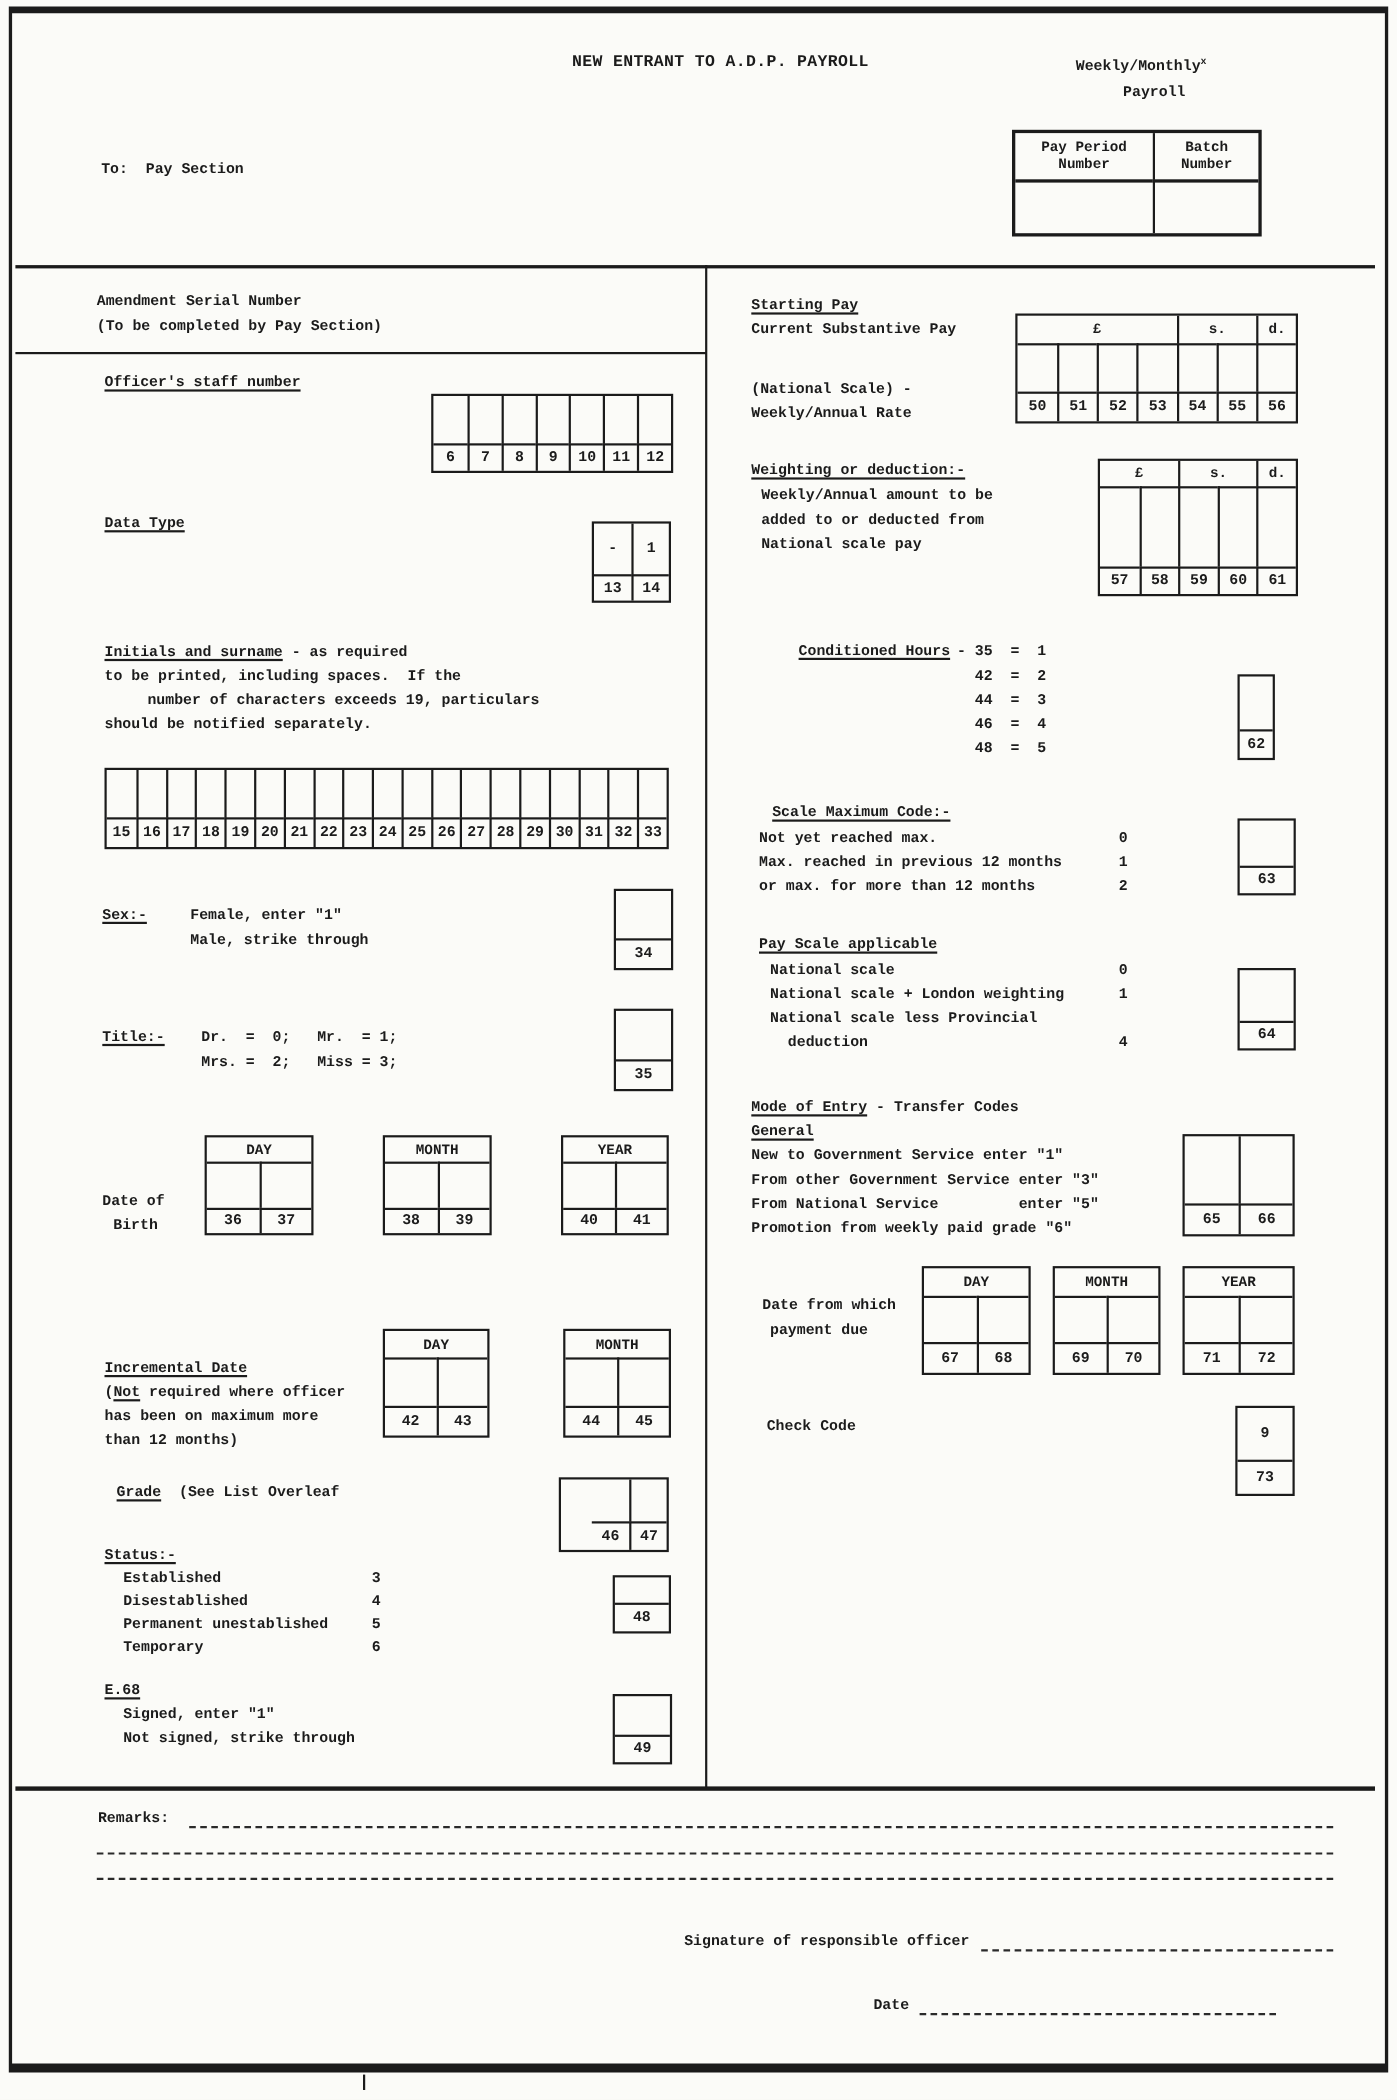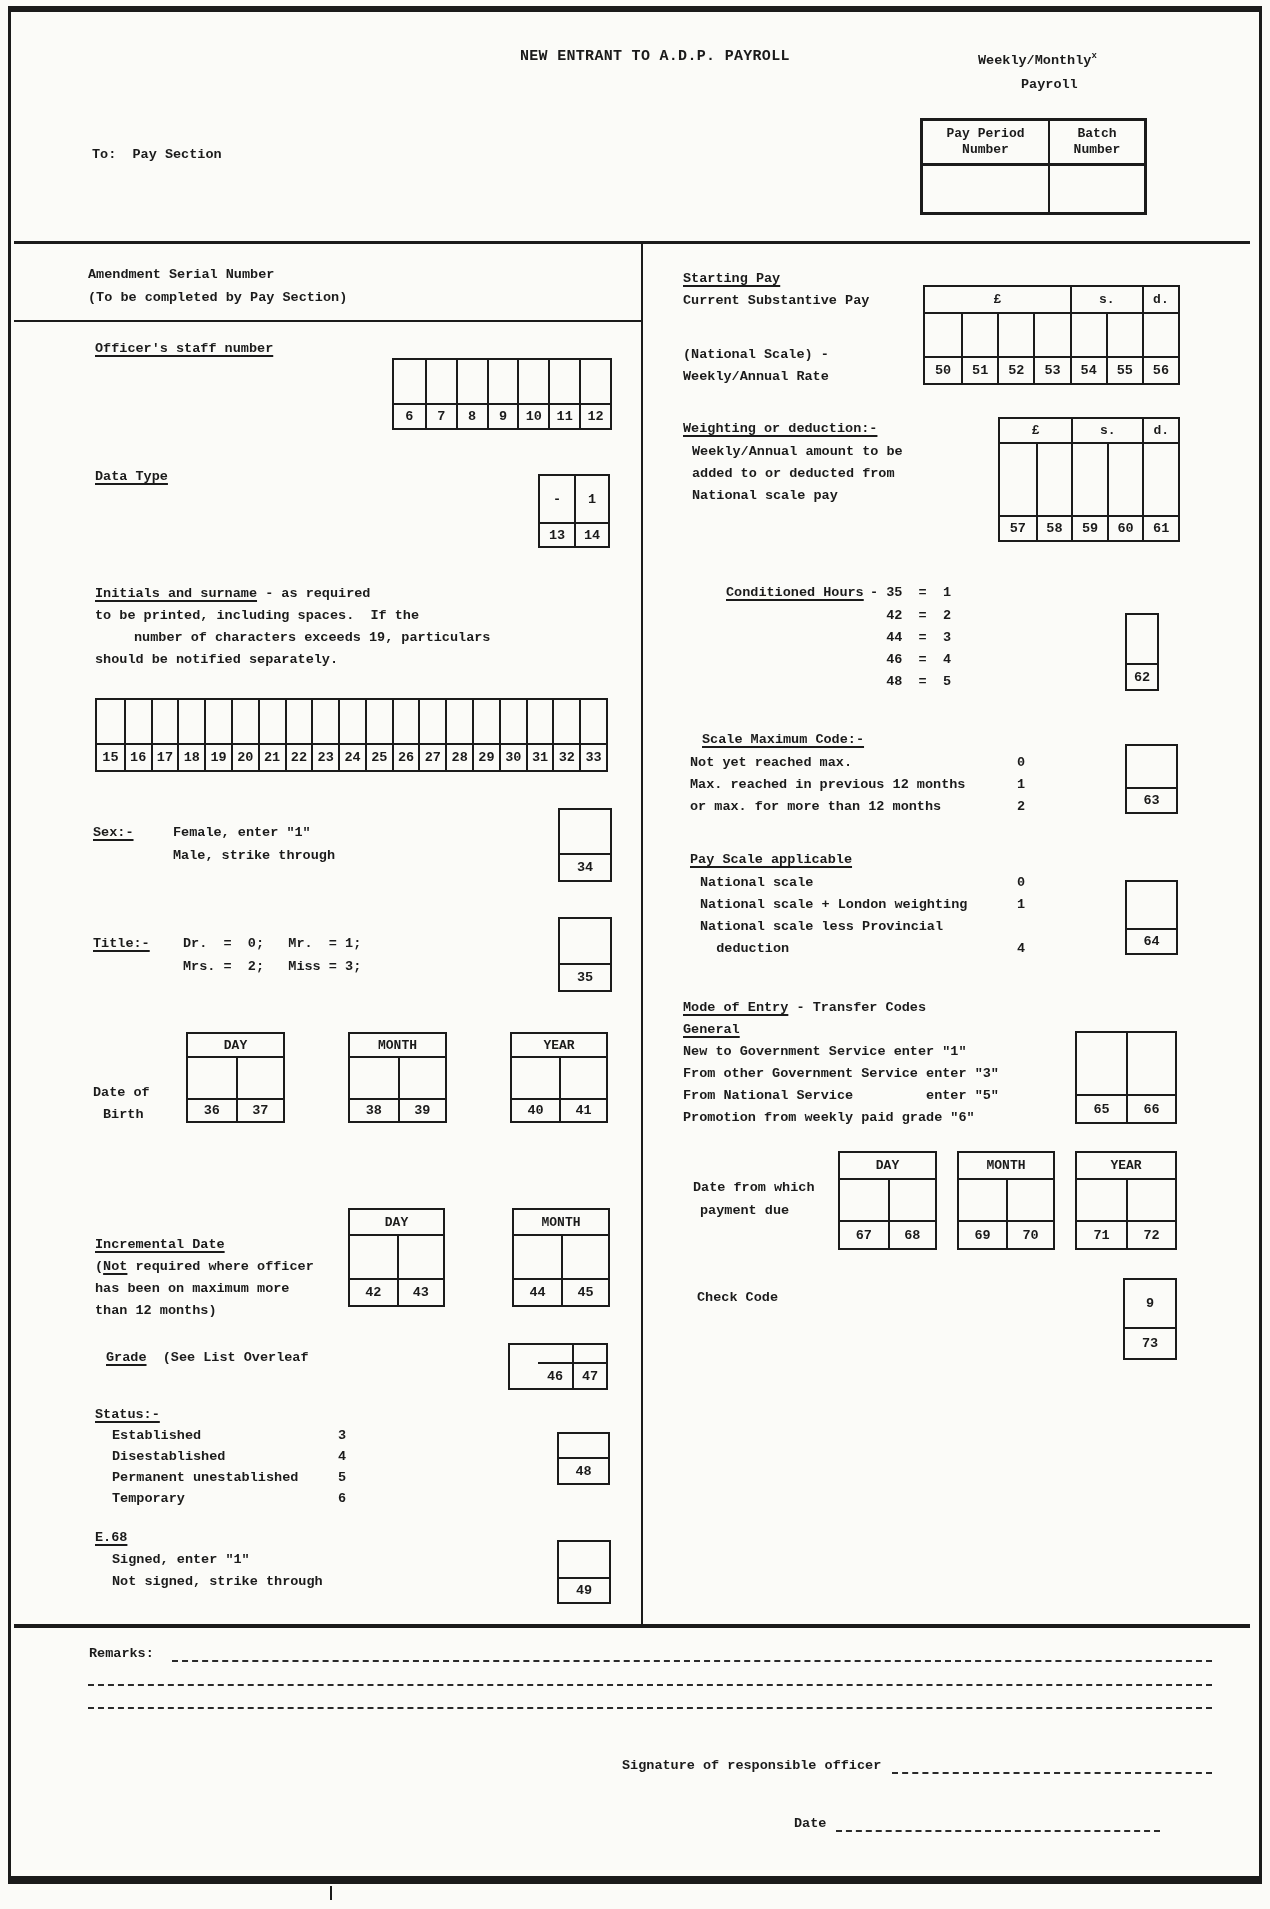--- a/index.html
+++ b/index.html
@@ -304,21 +304,21 @@
     <div class="gc n bt bl">45</div>
   </div>
 
   <div class="t" style="left:697px;top:1289px;">Check Code</div>
   <div class="box grid" style="left:1123px;top:1278px;width:54px;height:82px;grid-template-rows:1fr 31px;">
     <div class="gc n">9</div>
     <div class="gc n bt">73</div>
   </div>
 
   <div class="t" style="left:106px;top:1349px;"><span class="u">Grade</span><span>  (See List Overleaf</span></div>
-  <div class="box grid" style="left:508px;top:1343px;width:100px;height:47px;grid-template-columns:1fr 1fr;grid-template-rows:1fr 26px;padding-left:28px;">
+  <div class="box grid" style="left:508px;top:1343px;width:100px;height:68px;grid-template-columns:1fr 1fr;grid-template-rows:1fr 26px;padding-left:28px;">
     <div class="gc"></div>
     <div class="gc bl"></div>
     <div class="gc n bt">46</div>
     <div class="gc n bt bl">47</div>
   </div>
 
   <div class="t u" style="left:95px;top:1406px;">Status:-</div>
   <div class="t" style="left:112px;top:1427px;">Established</div>
   <div class="t" style="left:112px;top:1448px;">Disestablished</div>
   <div class="t" style="left:112px;top:1469px;">Permanent unestablished</div>

